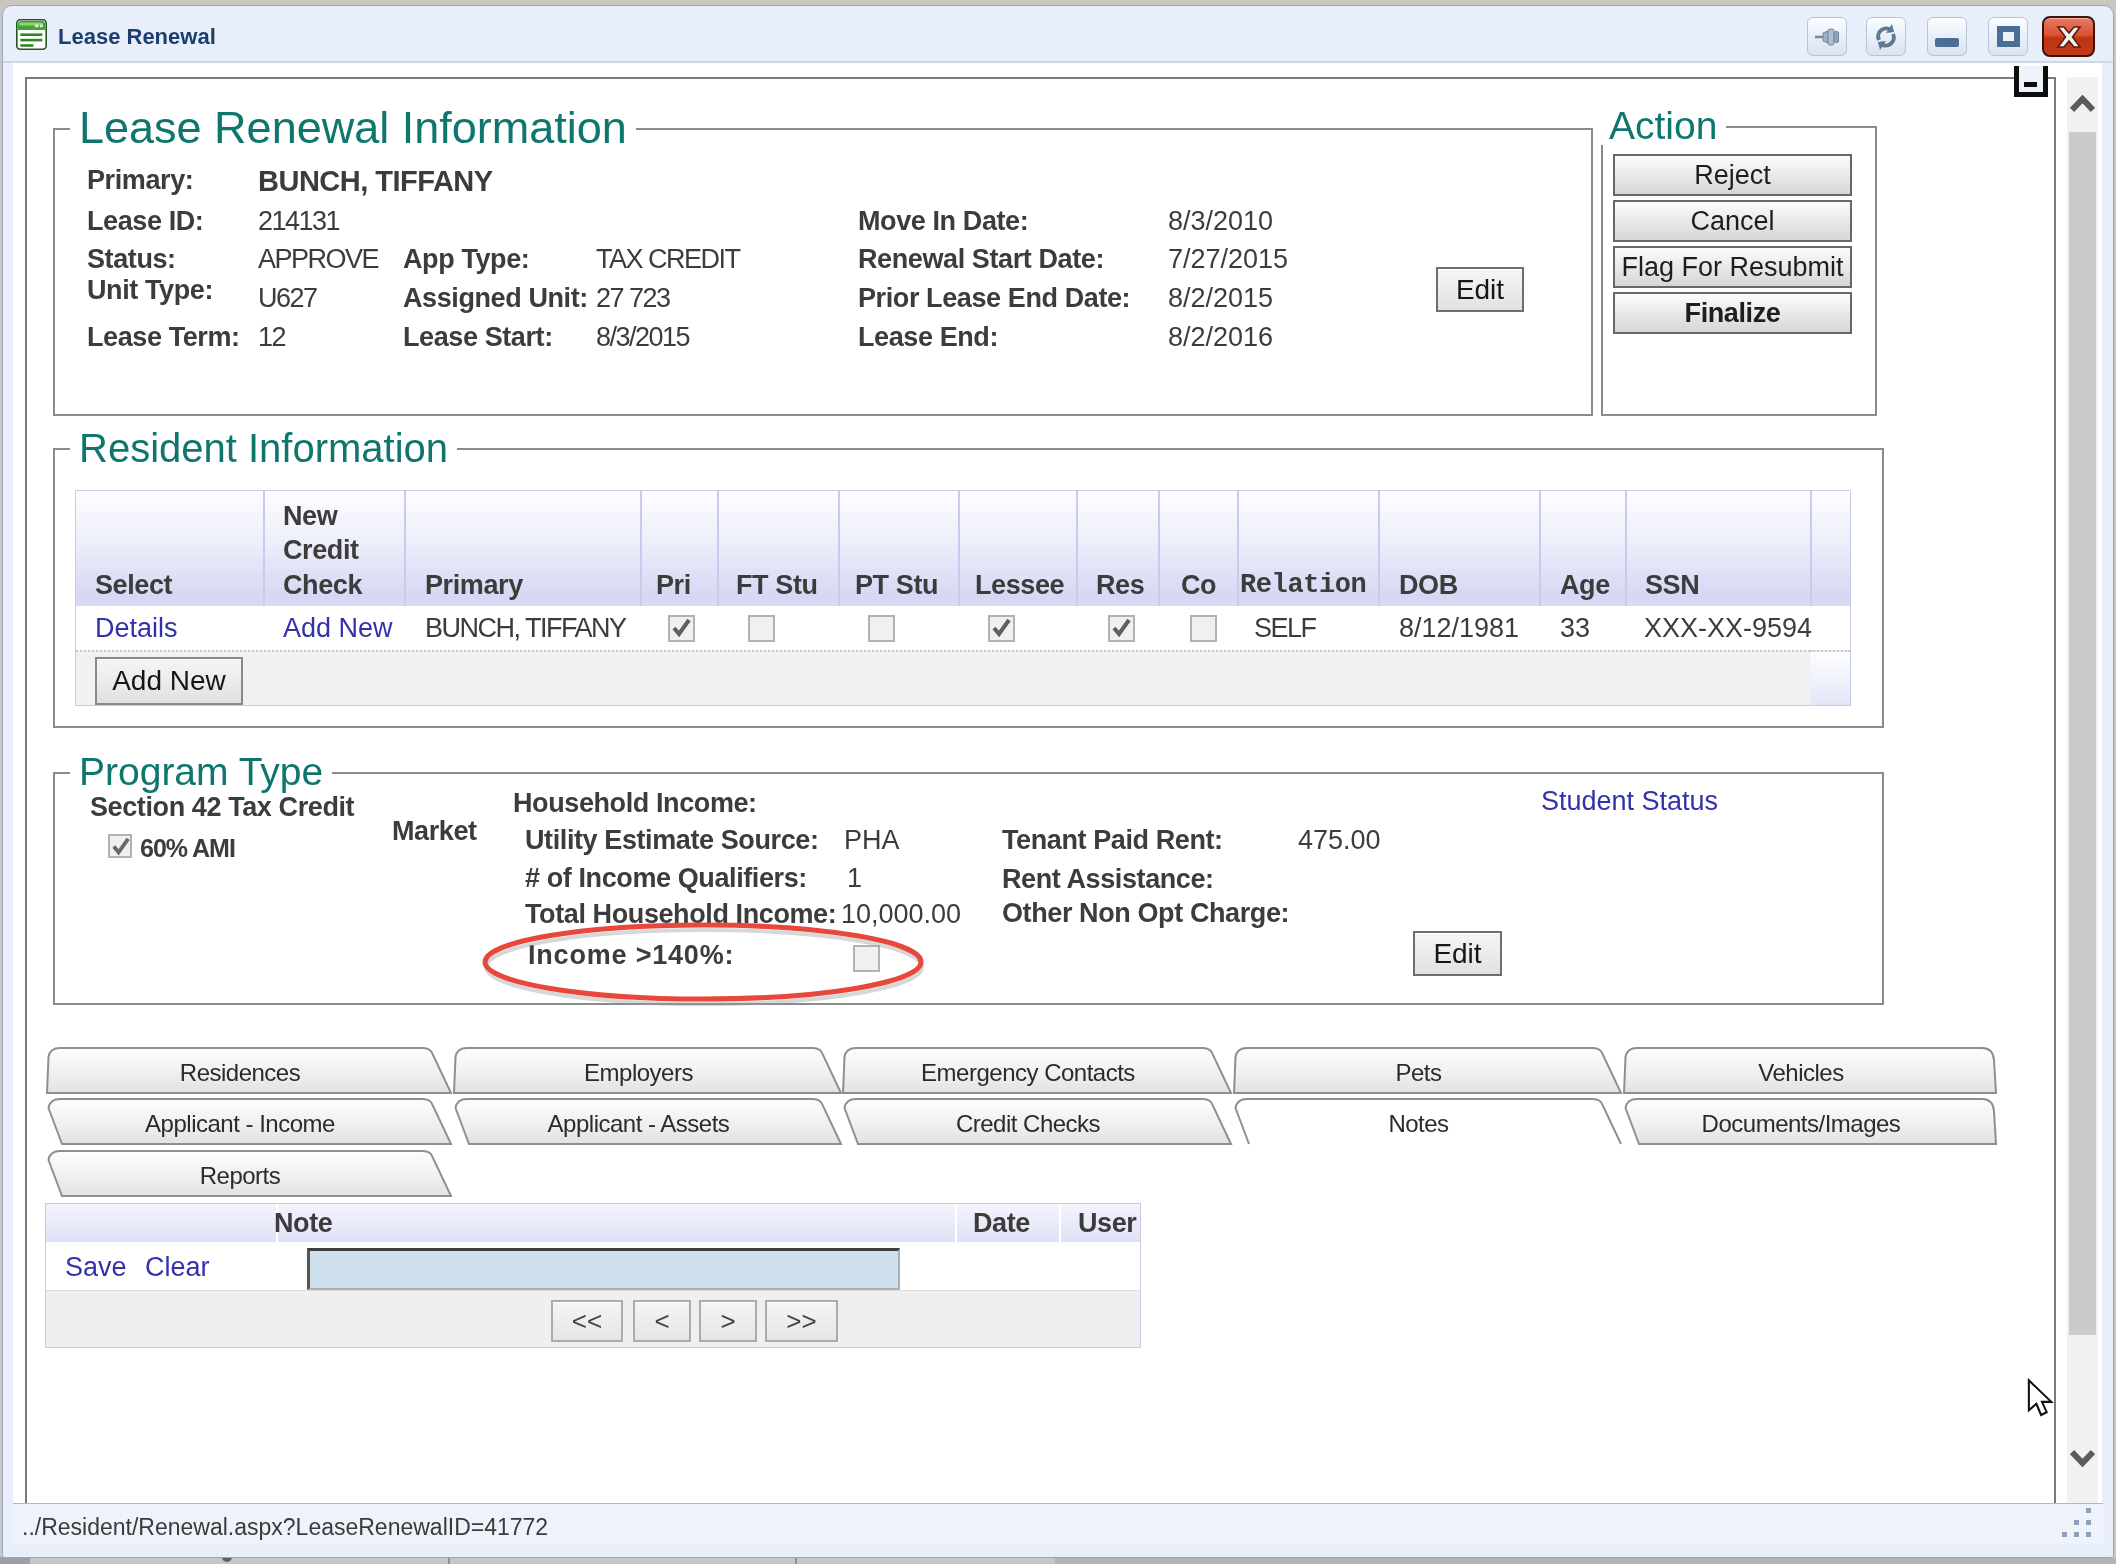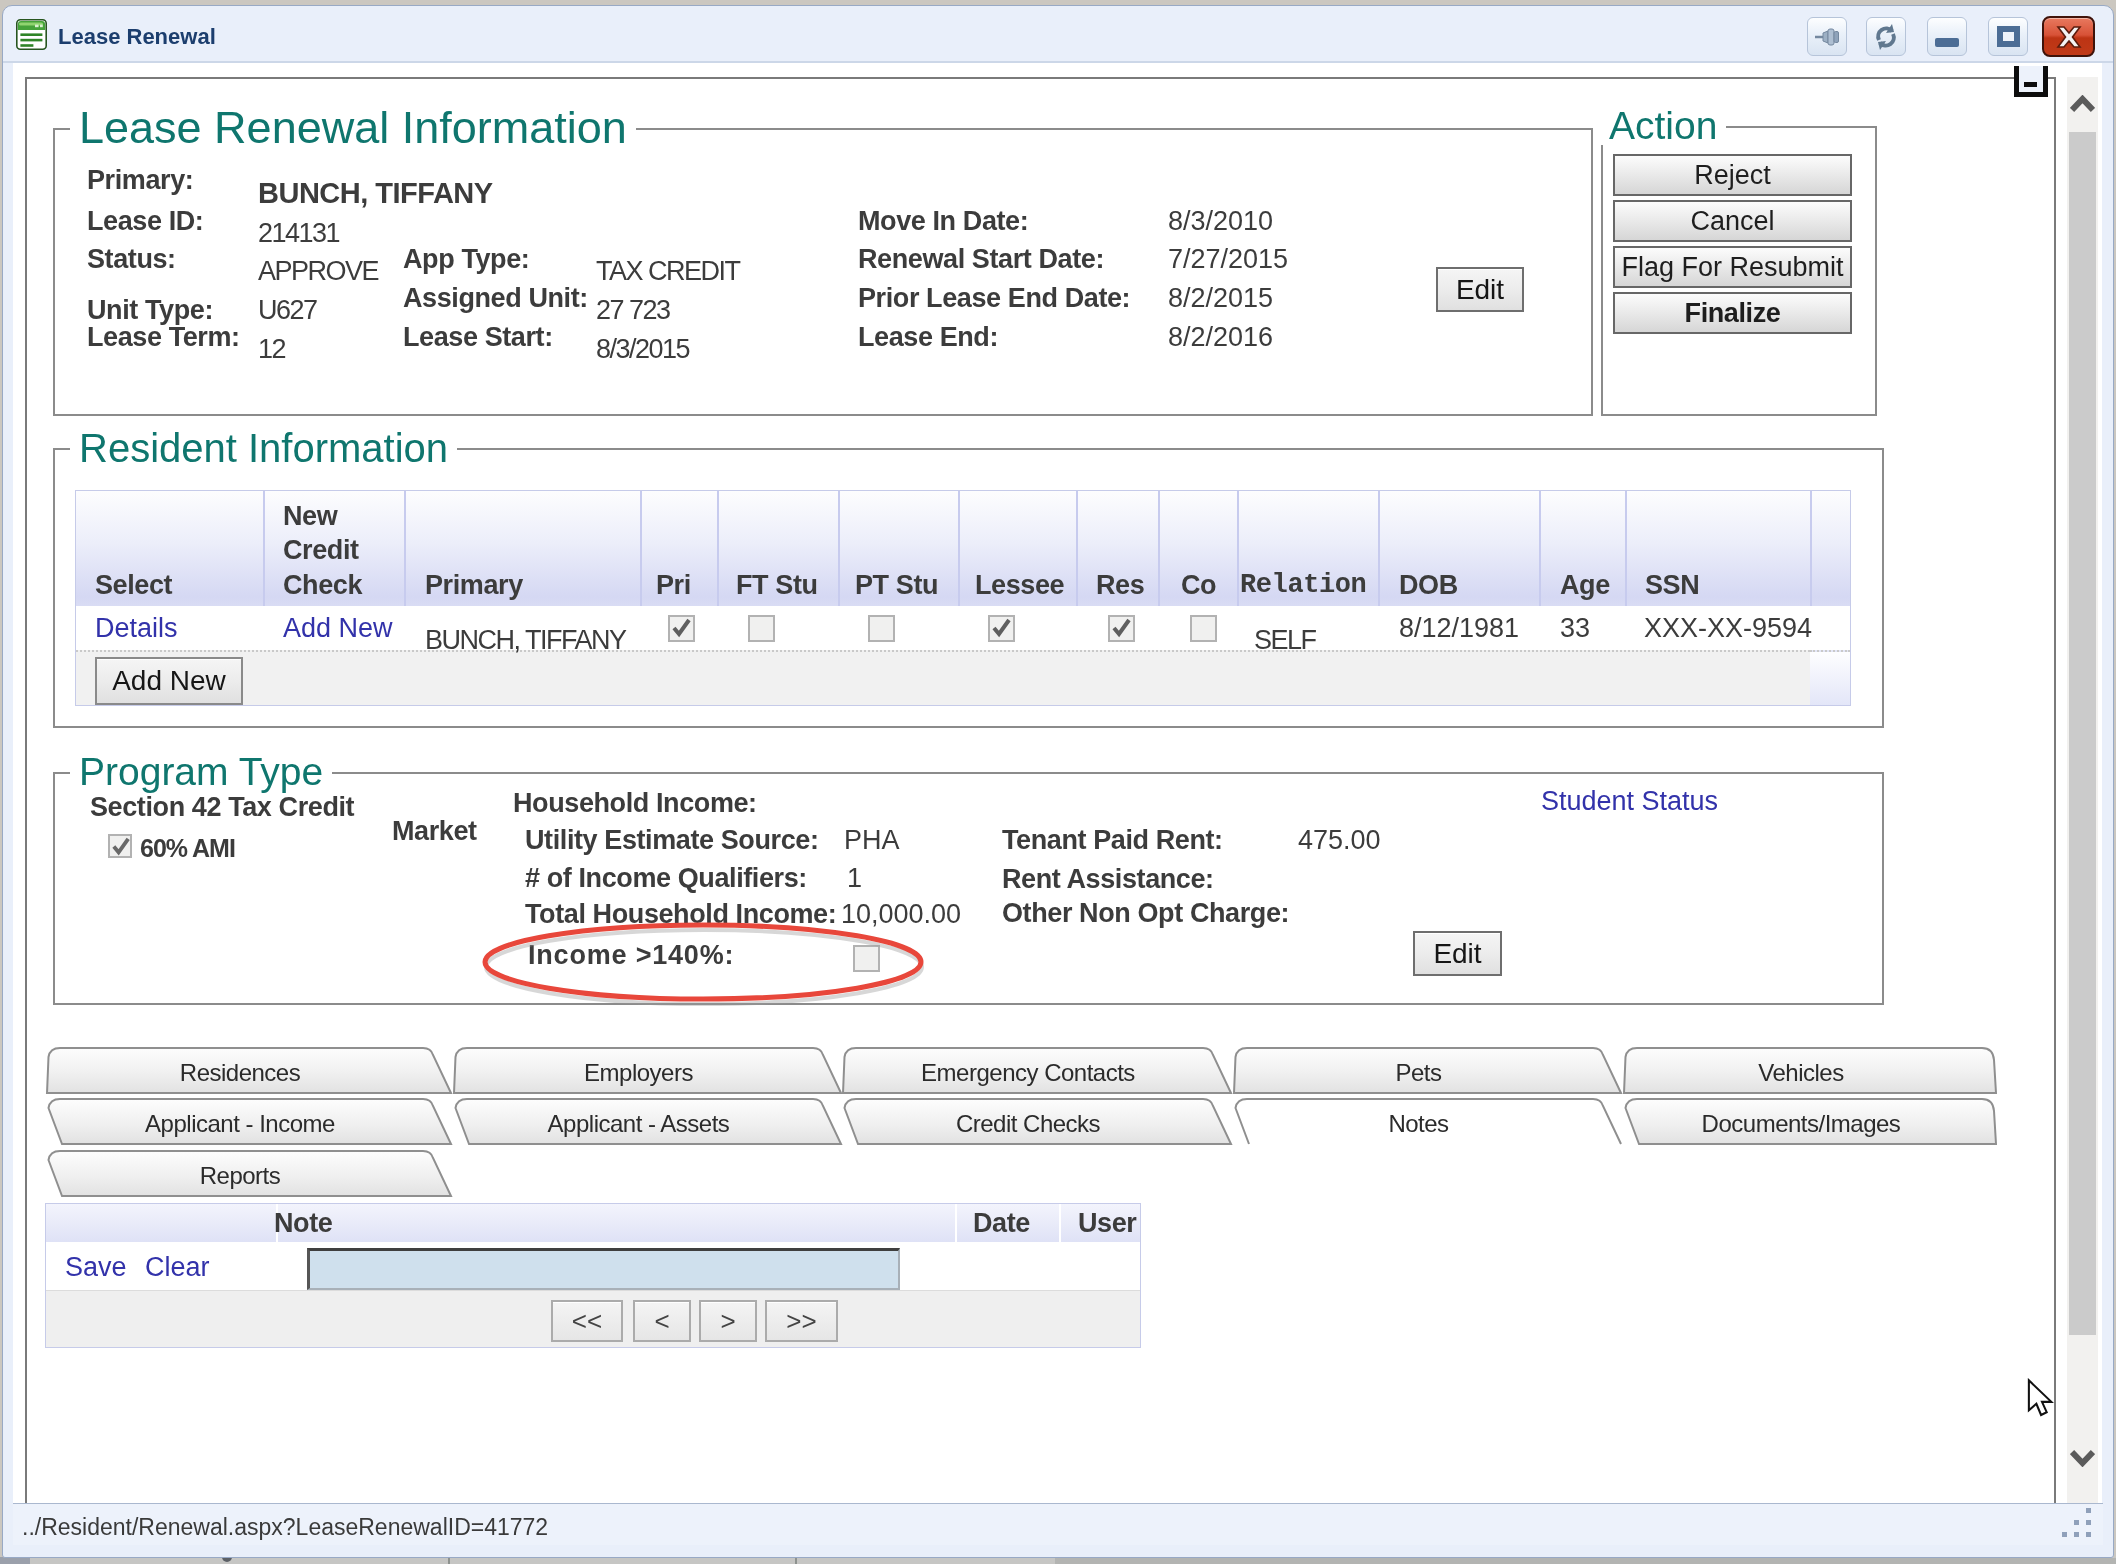--- a/index.html
+++ b/index.html
@@ -1,20 +1,20 @@
 <!DOCTYPE html>
 <html><head><meta charset="utf-8">
 <style>
 html,body{margin:0;padding:0;width:2116px;height:1564px;overflow:hidden;}
 *{box-sizing:border-box;font-family:"Liberation Sans",sans-serif;}
 body{background:#cbc7c0;position:relative;}
 .ab{position:absolute;}
 .t{position:absolute;white-space:nowrap;font-size:27px;color:#3c3c3c;line-height:1;transform:translateY(-50%);}
 .b{font-weight:bold;letter-spacing:-0.4px;}
-.caps{letter-spacing:-1.5px;margin-top:12px;}
+.caps{letter-spacing:-1.5px;}
 .lnk{color:#3232aa;}
 .fs{position:absolute;border:2px solid #8b8b8b;}
 .leg{position:absolute;background:#ffffff;font-size:43px;color:#0f766e;line-height:1;padding:0 9px;white-space:nowrap;}
 .cb{position:absolute;width:27px;height:27px;background:#f0f0ef;border:2px solid #b2b2b2;}
 .btn{position:absolute;border:2px solid #6e6e6e;background:linear-gradient(#f5f5f5,#ececec 50%,#e0e0e0);box-shadow:inset 0 1px 0 #fff;color:#161616;font-size:28px;display:flex;align-items:center;justify-content:center;}
 .abtn{position:absolute;left:1613px;width:239px;height:42px;border:2px solid #676767;background:linear-gradient(#fcfcfc,#ededed 40%,#d6d6d6);color:#1e1e1e;font-size:27px;display:flex;align-items:center;justify-content:center;white-space:nowrap;}
 .wbtn{position:absolute;top:17px;width:40px;height:39px;border:1px solid #b6c4d9;border-radius:6px;background:linear-gradient(#fdfeff,#e9f0f9 45%,#d9e4f2);display:flex;align-items:center;justify-content:center;}
 .sep{position:absolute;width:2px;background:#c7cbee;}
 </style></head><body>
 
@@ -108,21 +108,21 @@
 
 <div class="fs" style="left:53px;top:128px;width:1540px;height:288px;"></div>
 <div class="leg" style="left:70px;top:105px;font-size:45px;">Lease Renewal Information</div>
 <div class="fs" style="left:1601px;top:126px;width:276px;height:290px;"></div>
 <div class="leg" style="left:1600px;top:106px;font-size:39px;">Action</div>
 <div class="t b" style="left:87px;top:180px;">Primary:</div>
 <div class="t b" style="left:87px;top:221px;">Lease ID:</div>
 <div class="t caps" style="left:258px;top:221px;">214131</div>
 <div class="t b" style="left:87px;top:259px;">Status:</div>
 <div class="t caps" style="left:258px;top:259px;">APPROVE</div>
-<div class="t b" style="left:87px;top:310px;">Unit Type:</div>
+<div class="t b" style="left:87px;top:290px;">Unit Type:</div>
 <div class="t caps" style="left:258px;top:298px;">U627</div>
 <div class="t b" style="left:87px;top:337px;">Lease Term:</div>
 <div class="t caps" style="left:258px;top:337px;">12</div>
 <div class="t b caps" style="left:258px;top:181px;font-size:29px;letter-spacing:-0.5px;">BUNCH, TIFFANY</div>
 <div class="t b" style="left:403px;top:259px;">App Type:</div>
 <div class="t caps" style="left:596px;top:259px;">TAX CREDIT</div>
 <div class="t b" style="left:403px;top:298px;">Assigned Unit:</div>
 <div class="t caps" style="left:596px;top:298px;">27 723</div>
 <div class="t b" style="left:403px;top:337px;">Lease Start:</div>
 <div class="t caps" style="left:596px;top:337px;">8/3/2015</div>

